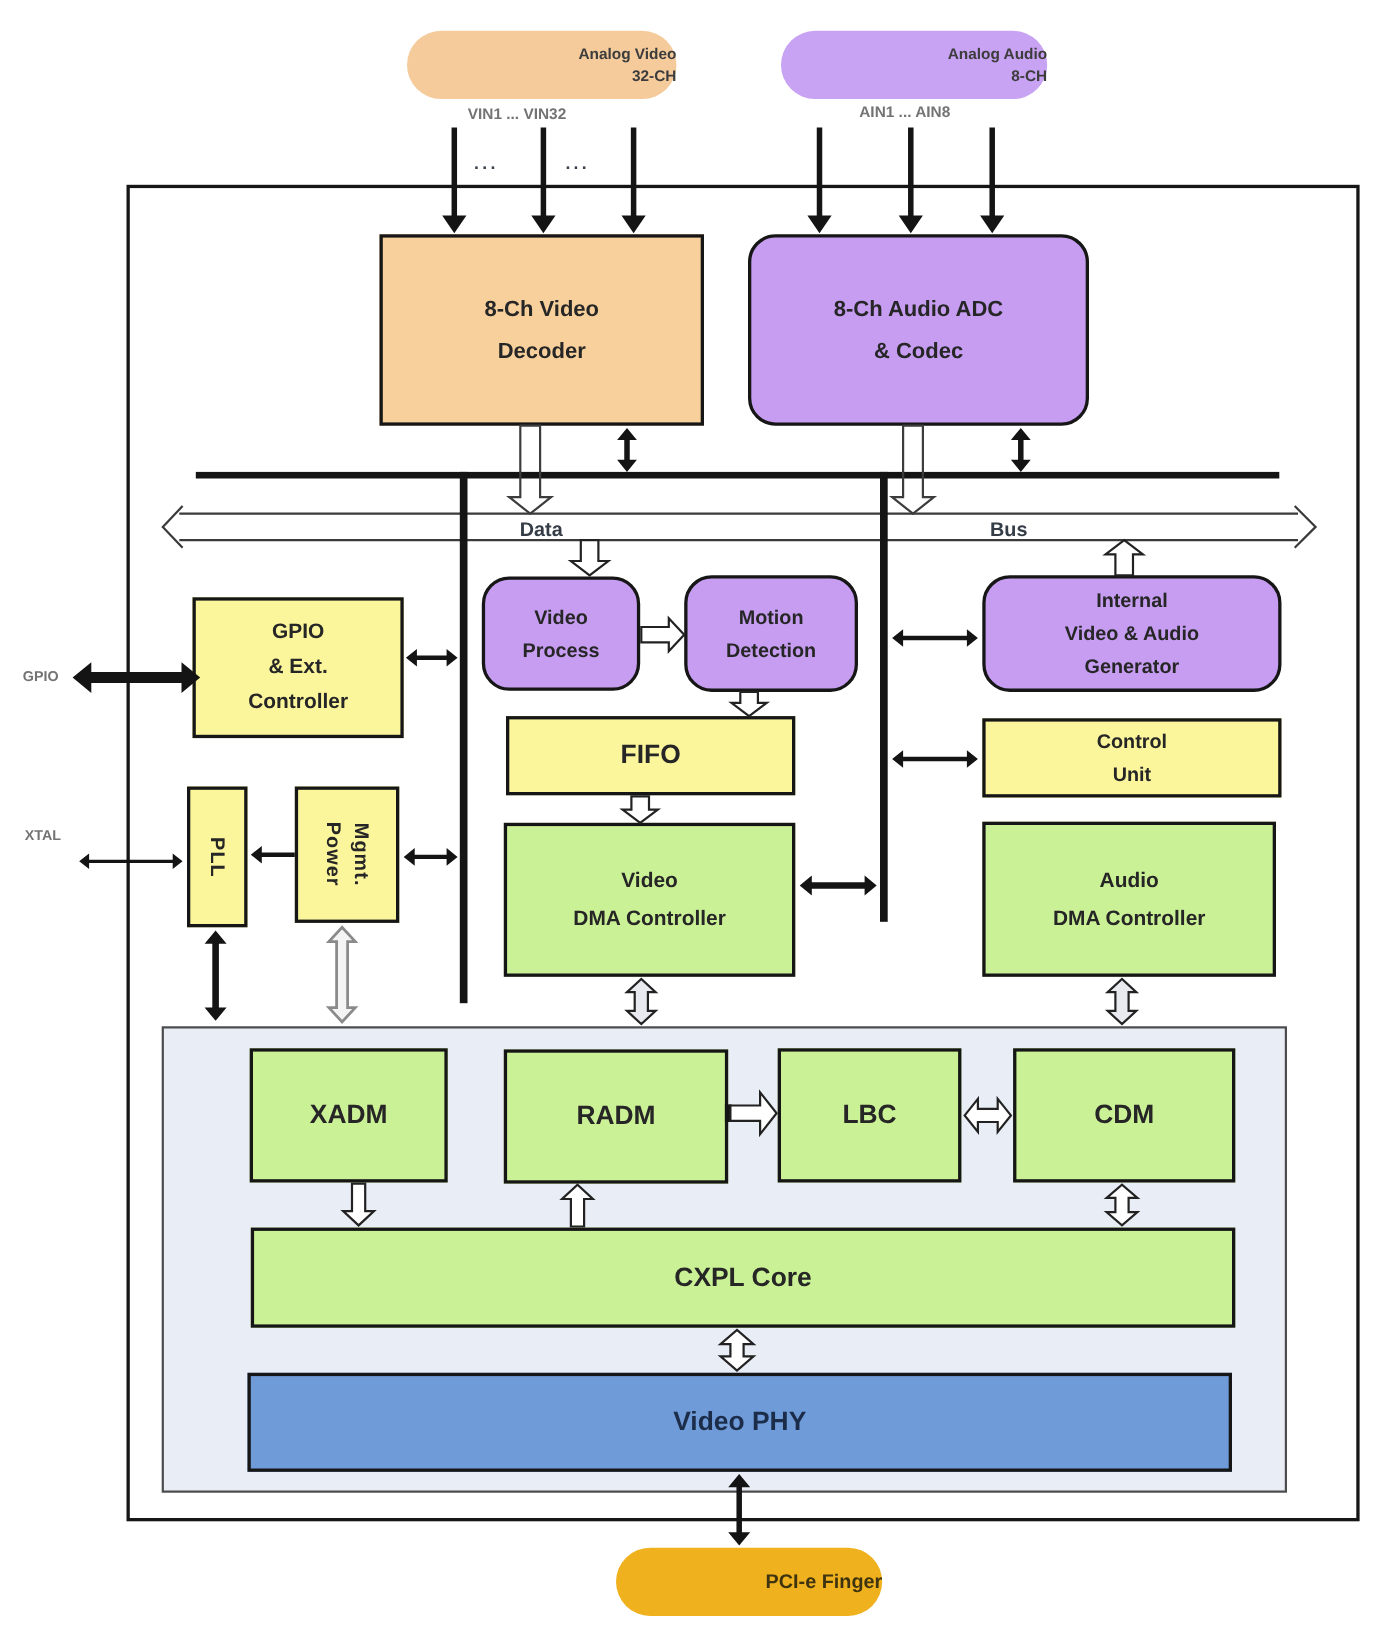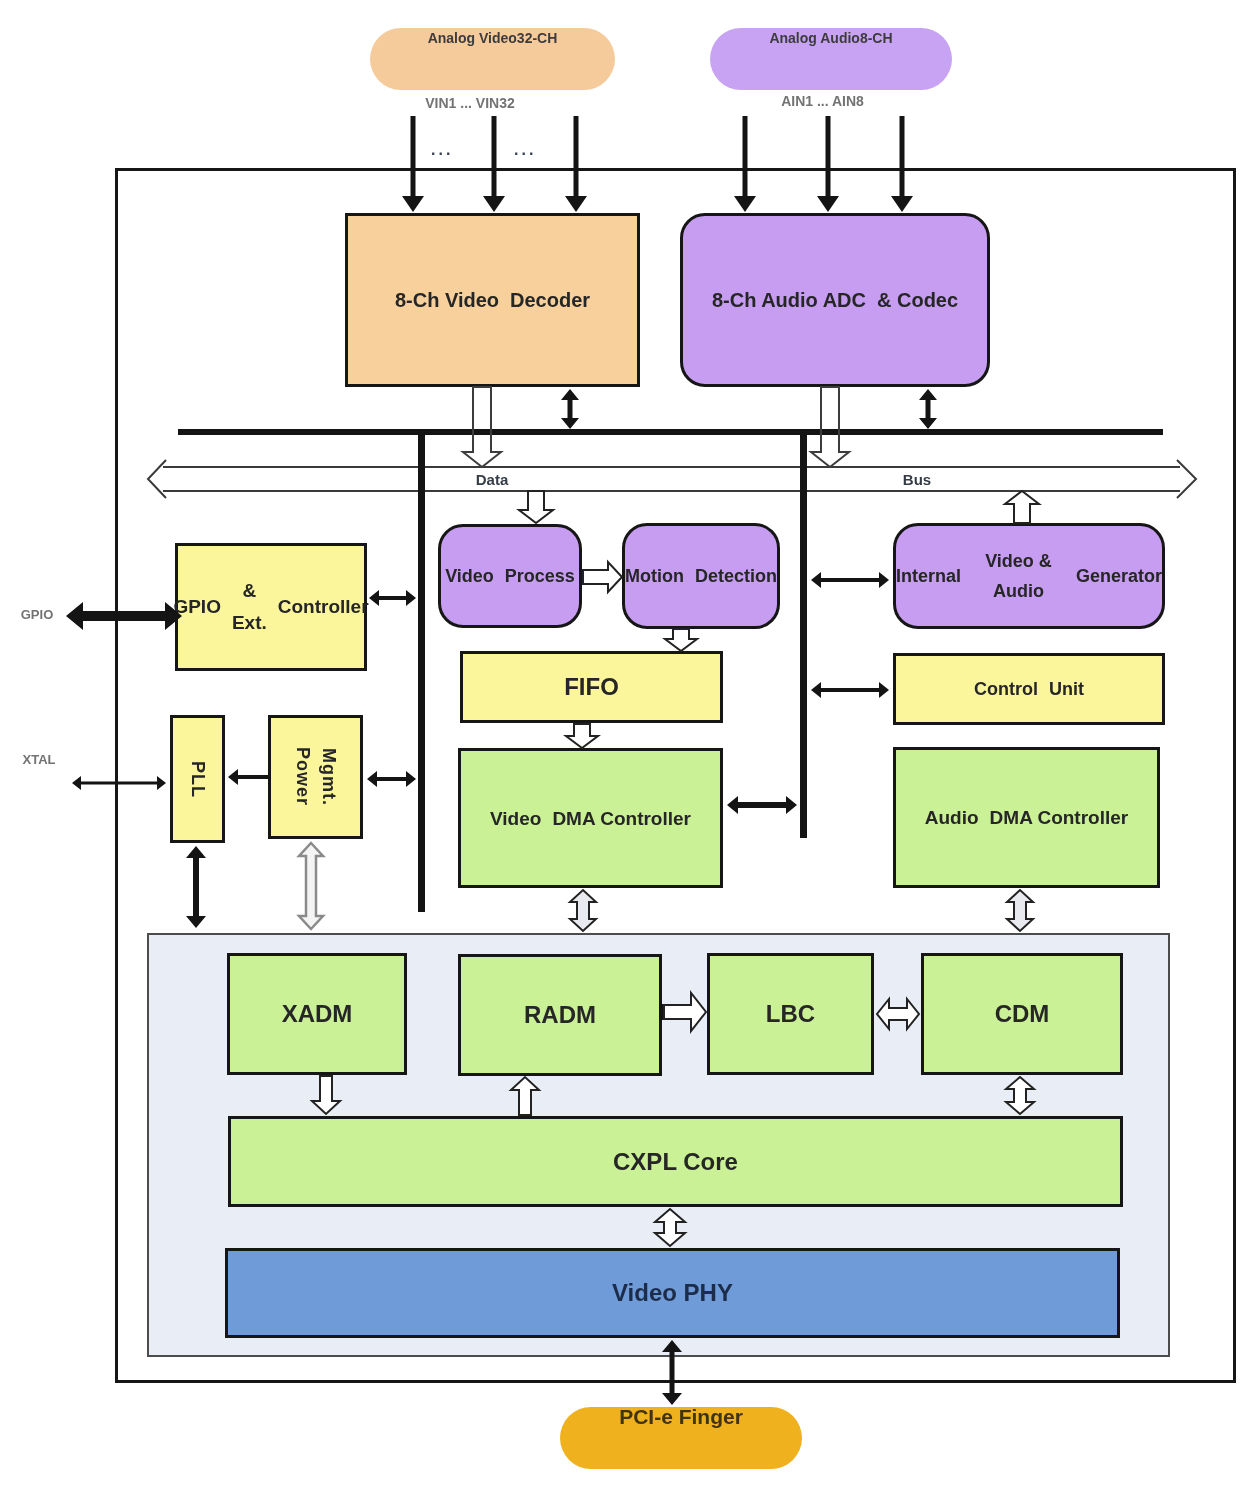--- a/index.html
+++ b/index.html
@@ -3,42 +3,42 @@
 <meta charset="utf-8">
 <style>
   html,body{margin:0;padding:0;background:#fff;}
   .stage{position:relative;width:1256px;height:1490px;background:#fff;overflow:hidden;
          font-family:"Liberation Sans", sans-serif;}
   .chip{position:absolute;left:115px;top:168px;width:1115px;height:1209px;
         border:3px solid #161616;background:transparent;}
   .panel{position:absolute;left:147px;top:933px;width:1019px;height:420px;
          background:var(--panel_bg);border:2px solid #4c4c4c;}
   .blk{position:absolute;box-sizing:border-box;border:3px solid #161616;
-       display:flex;flex-direction:row;justify-content:center;align-items:center;
-       text-align:center;font-weight:600;color:#262626;gap:11px;}
+       display:flex;flex-direction:column;justify-content:center;align-items:center;
+       text-align:center;font-weight:600;color:#262626;}
   .orange{background:var(--orange_box);}  .purple{background:var(--purple_box);border-radius:25px;}
   .yellow{background:var(--yellow_box);}  .green{background:var(--green_box);}
   .blue{background:var(--blue_box);}
   .f20{font-size:20px;line-height:38px;}
   .f19{font-size:19px;line-height:32px;}
   .f18{font-size:18px;line-height:30px;}
   .dma{font-size:19px;line-height:35px;}
   .one{font-size:24px;line-height:22px;}
   .vblk{flex-direction:row;gap:5px;}
   .vblk span{writing-mode:vertical-lr;text-orientation:mixed;font-size:18px;
              letter-spacing:1px;line-height:1.15;}
-  .pill{position:absolute;border-radius:31px;display:flex;
-        justify-content:center;align-items:flex-start;font-weight:700;font-size:14px;
+  .pill{position:absolute;border-radius:31px;display:flex;flex-direction:column;
+        justify-content:center;align-items:flex-end;font-weight:700;font-size:14px;
         line-height:20px;color:#3c3c3c;text-align:center;}
   .pill-orange{background:var(--orange_pill);}
   .pill-purple{background:var(--purple_pill);}
   .pill-gold{background:var(--gold_pill);color:#3f3410;}
   .lbl{position:absolute;font-weight:700;font-size:14px;color:#737373;
        text-align:center;white-space:nowrap;}
-  .buslbl{position:absolute;font-weight:700;font-size:15px;color:#343c46;
+  .buslbl{position:absolute;font-weight:700;font-size:18px;color:#343c46;
           text-align:center;width:64px;}
   .dots{position:absolute;font-weight:700;font-size:16px;letter-spacing:3px;color:#39424e;}
   svg.arrows{position:absolute;left:0;top:0;pointer-events:none;}
 </style>
 </head>
 <body>
 
 <div class="stage">
 
   <div class="chip"></div>
@@ -123,21 +123,21 @@
   <div class="blk green one" style="left:921px;top:953px;width:202px;height:122px;">
     <span>CDM</span>
   </div>
   <div class="blk green one" style="left:228px;top:1116px;width:895px;height:91px;">
     <span>CXPL Core</span>
   </div>
   <div class="blk blue one" style="left:225px;top:1248px;width:895px;height:90px;color:#1c2d4a;">
     <span>Video PHY</span>
   </div>
 
-  <div class="pill pill-gold" style="left:560px;top:1407px;width:242px;height:62px;font-size:21px;">
+  <div class="pill pill-gold" style="left:560px;top:1407px;width:242px;height:62px;font-size:18px;">
     <span>PCI-e Finger</span>
   </div>
 
   <svg class="arrows" width="1256" height="1490" viewBox="0 0 1256 1490">
 
     <rect x="178" y="429" width="985" height="6" fill="#141414"></rect>
 
     <path d="M163 467 H1180 M163 491 H1180 M166 460 L148 479 L166 498 M1177 460 L1196 479 L1177 498" fill="none" stroke="#3a3a3a" stroke-width="2"></path>
 
     <rect x="418" y="429" width="7" height="483" fill="#141414"></rect>

